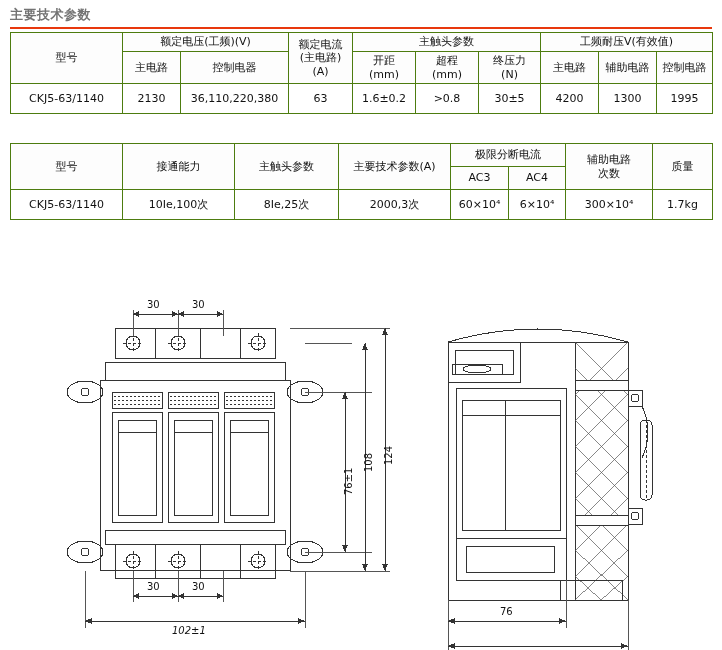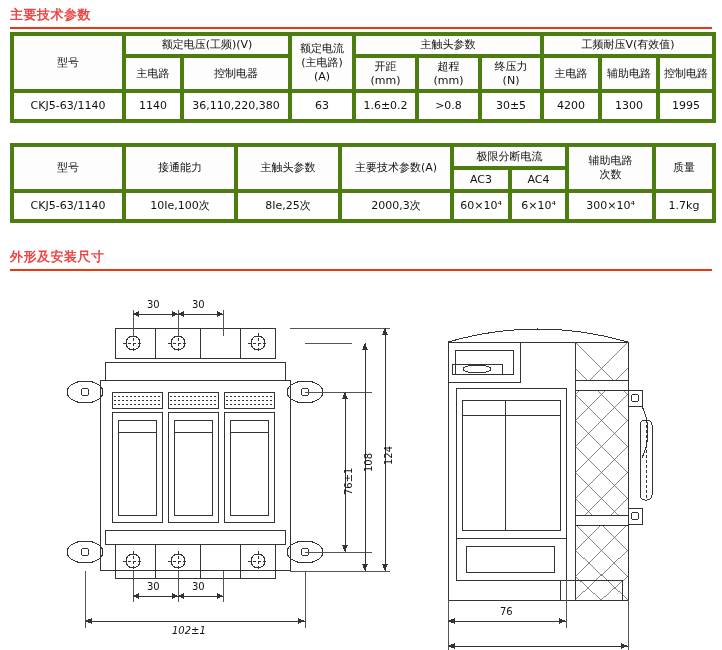--- a/index.html
+++ b/index.html
@@ -10,21 +10,21 @@
     font-family: "DejaVu Sans", "Liberation Sans", sans-serif;
   }
   .page {
     position: relative;
     width: 722px; height: 650px;
     overflow: hidden;
   }
 
   
   .section-head {
-    color: #ef4444;
+    color: #737373;
     font-weight: bold;
     font-size: 13px;
     padding: 0 0 3px 10px;
     letter-spacing: .5px;
   }
   .section-rule {
     height: 2px;
     background: #e8380d;
     margin: 0 10px 0 10px;
   }
@@ -33,21 +33,21 @@
   .sec2 { position: absolute; left: 0; top: 248px; width: 722px; }
 
   
   table.spec {
     border-collapse: collapse;
     font-size: 11px;
     color: #111;
     table-layout: fixed;
   }
   table.spec td, table.spec th {
-    border: 4px solid #4d7c0f;
+    border: 1px solid #4d7c0f;
     text-align: center;
     vertical-align: middle;
     font-weight: normal;
     padding: 2px 1px;
     line-height: 1.25;
   }
   table.spec .hdr { background: #fdfdfd; }
   table.spec .tall { height: 30px; }
 
   #table1-wrap { position: absolute; left: 10px; top: 32px; width: 702px; }
@@ -122,21 +122,21 @@
         <td class="hdr">
           <div>终压力</div>
           <div>(N)</div>
         </td>
         <td class="hdr">主电路</td>
         <td class="hdr">辅助电路</td>
         <td class="hdr">控制电路</td>
       </tr>
       <tr class="tall">
         <td>CKJ5-63/1140</td>
-        <td>1140</td>
+        <td>2130</td>
         <td>36,110,220,380</td>
         <td>63</td>
         <td>1.6±0.2</td>
         <td>&gt;0.8</td>
         <td>30±5</td>
         <td>4200</td>
         <td>1300</td>
         <td>1995</td>
       </tr>
     </tbody>
@@ -179,24 +179,20 @@
         <td>2000,3次</td>
         <td>60×10⁴</td>
         <td>6×10⁴</td>
         <td>300×10⁴</td>
         <td>1.7kg</td>
       </tr>
     </tbody>
       </table>
   </div>
 
-  <div class="sec2">
-    <div class="section-head">外形及安装尺寸</div>
-    <div class="section-rule"></div>
-  </div>
 
   <div class="draw-area">
 
     <svg width="722" height="370" viewBox="0 0 722 370">
       <g stroke="#333" fill="none" stroke-width="1" shape-rendering="crispEdges">
 
         <g>
 
           <rect x="115" y="48" width="160" height="30"></rect>
 

